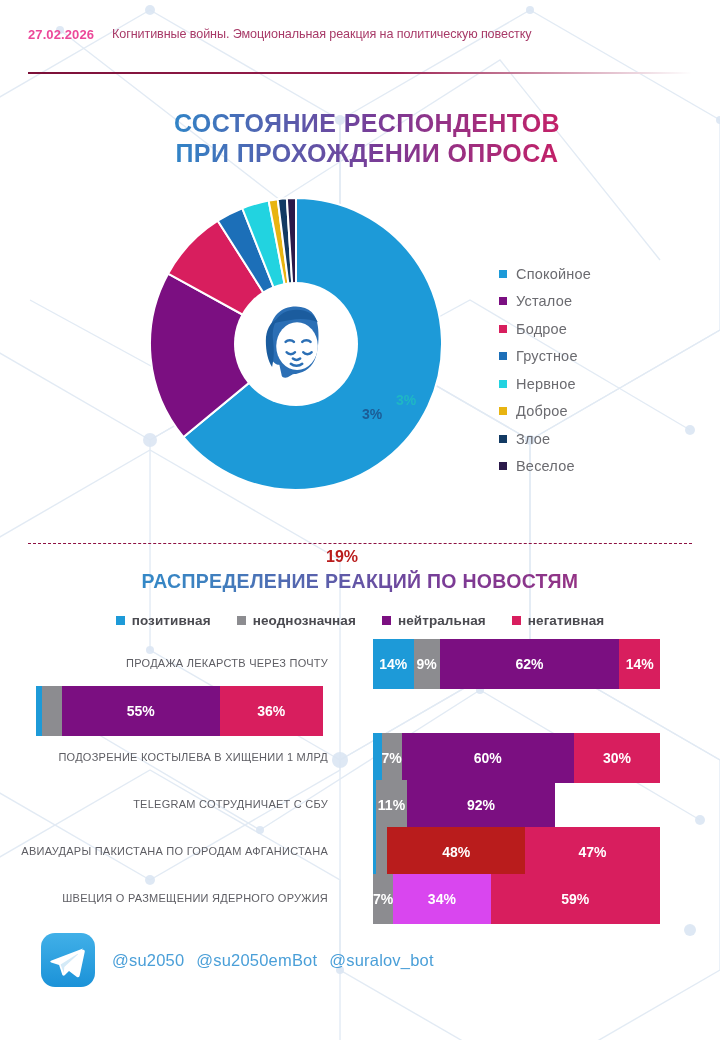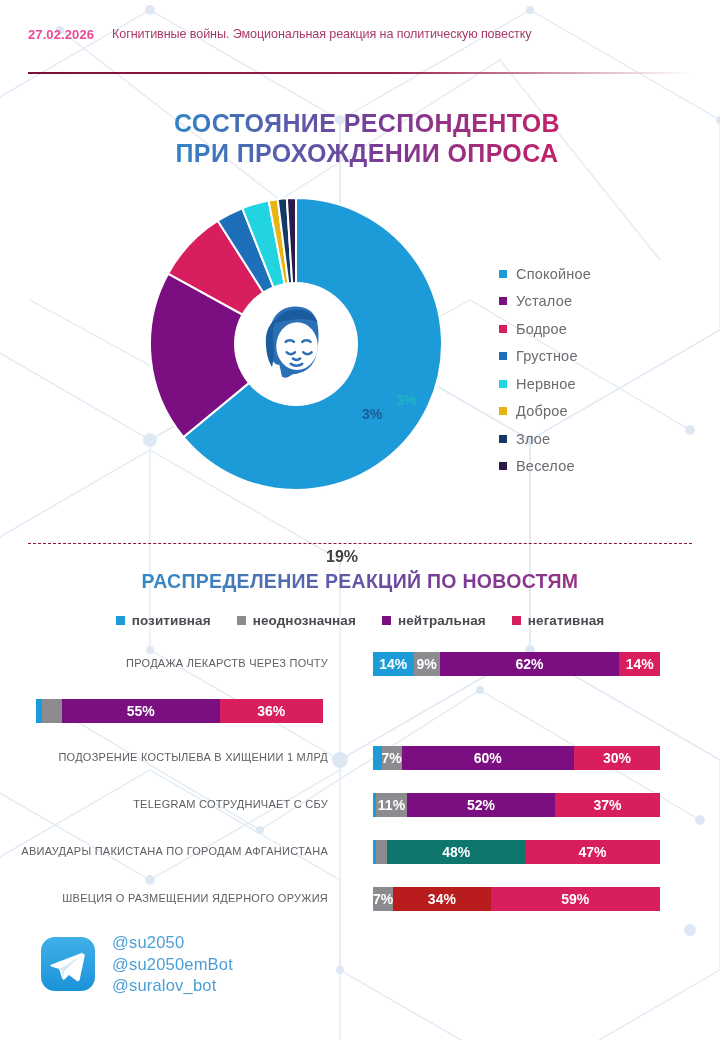--- a/index.html
+++ b/index.html
@@ -51,21 +51,21 @@
     -webkit-background-clip: text; background-clip: text; color: transparent;
     -webkit-text-fill-color: transparent;
   }
 
   
   .donut-wrap { position: absolute; left: 148px; top: 196px; width: 296px; height: 296px; z-index: 3; }
   .donut-hole-img { position: absolute; left: 50%; top: 50%; transform: translate(-50%,-50%); width: 104px; height: 104px; }
 
   .slice-label { position: absolute; font-weight: bold; z-index: 4; white-space: nowrap; }
   .lbl-64 { left: 383px; top: 380px; font-size: 17px; color: #ffffff; }
-  .lbl-19 { left: 178px; top: 352px; font-size: 16px; color: #404040; }
+  .lbl-19 { left: 178px; top: 352px; font-size: 16px; color: #b91c1c; }
   .lbl-8  { left: 208px; top: 276px; font-size: 15px; color: #ffffff; }
   .lbl-3a { left: 214px; top: 210px; font-size: 14px; color: #1c5c96; }
   .lbl-3b { left: 248px; top: 196px; font-size: 14px; color: #1fb7c4; }
 
   
   .legend { position: absolute; left: 499px; top: 260px; z-index: 3; }
   .legend-row { display: flex; align-items: center; gap: 9px; height: 27.5px; }
   .legend-sq { width: 8px; height: 8px; flex: 0 0 8px; }
   .legend-lb { font-size: 14.5px; color: #6b6b70; letter-spacing: .2px; }
 
@@ -94,28 +94,28 @@
   .s2l-sq { width: 9px; height: 9px; flex: 0 0 9px; }
   .s2l-lb { font-size: 13.5px; font-weight: bold; color: #4a4a50; letter-spacing: .1px; }
 
   
   .bars { position: absolute; left: 0; top: 645px; width: 720px; z-index: 3; }
   .bar-row { position: relative; height: 38px; margin-bottom: 9px; display: flex; align-items: center; }
   .bar-label {
     width: 337px; flex: 0 0 337px; text-align: right; padding-right: 9px;
     font-size: 11px; color: #5d5d63; letter-spacing: .25px; line-height: 1.25;
   }
-  .bar-track { flex: 0 0 323px; width: 323px; height: 24px; display: flex; overflow: hidden; padding-left: 36px; }
+  .bar-track { flex: 0 0 323px; width: 323px; height: 50px; display: flex; overflow: hidden; padding-left: 36px; }
   .seg { height: 100%; display: flex; align-items: center; justify-content: center; overflow: hidden; }
   .seg span { font-size: 14px; font-weight: bold; color: #ffffff; white-space: nowrap; }
 
   
   .footer { position: absolute; left: 40px; top: 932px; display: flex; align-items: center; gap: 16px; z-index: 3; }
   .tg-icon { width: 56px; height: 56px; flex: 0 0 56px; }
-  .handles { display: flex; flex-direction: column; gap: 1px; }
+  .handles { display: flex; flex-direction: row; gap: 12px; }
   .handle { font-size: 16.5px; color: #4a9fd8; letter-spacing: .2px; line-height: 1.25; }
 </style>
 </head>
 <body>
 
 <svg class="bg-net" viewBox="0 0 720 1040">
   <g stroke="#dde7f2" stroke-width="1.4" fill="none" opacity="0.85">
     <path d="M-40 120 L150 10 L340 120 L340 330 L150 440 L-40 330 Z"></path>
     <path d="M340 120 L530 10 L720 120 L720 330 L530 440 L340 330 Z"></path>
     <path d="M150 440 L340 330 L530 440 L530 650 L340 760 L150 650 Z"></path>
@@ -310,47 +310,44 @@
       </div>
     </div>
     <div class="bar-row">
       <div class="bar-label">TELEGRAM СОТРУДНИЧАЕТ С СБУ</div>
       <div class="bar-track">
         <div class="seg" style="flex: 0 0 0.990099%; background: rgb(29, 154, 216);"></div>
         <div class="seg" style="flex: 0 0 10.8911%; background: rgb(140, 140, 144);">
           <span>11%</span>
         </div>
         <div class="seg" style="flex: 0 0 51.4851%; background: rgb(123, 15, 129);">
-          <span>52%</span>
-        </div>
-        <div class="seg" style="flex: 0 0 36.6337%; background: rgb(216, 30, 94);">
-          <span>37%</span>
+          <span>92%</span>
         </div>
       </div>
     </div>
     <div class="bar-row">
       <div class="bar-label">АВИАУДАРЫ ПАКИСТАНА ПО ГОРОДАМ АФГАНИСТАНА</div>
       <div class="bar-track">
         <div class="seg" style="flex: 0 0 1%; background: rgb(29, 154, 216);"></div>
         <div class="seg" style="flex: 0 0 4%; background: rgb(140, 140, 144);"></div>
-        <div class="seg" style="flex: 0 0 48%; background: #0f766e;">
+        <div class="seg" style="flex: 0 0 48%; background: #b91c1c;">
           <span>48%</span>
         </div>
         <div class="seg" style="flex: 0 0 47%; background: rgb(216, 30, 94);">
           <span>47%</span>
         </div>
       </div>
     </div>
     <div class="bar-row">
       <div class="bar-label">ШВЕЦИЯ О РАЗМЕЩЕНИИ ЯДЕРНОГО ОРУЖИЯ</div>
       <div class="bar-track">
         <div class="seg" style="flex: 0 0 7%; background: rgb(140, 140, 144);">
           <span>7%</span>
         </div>
-        <div class="seg" style="flex: 0 0 34%; background: #b91c1c;">
+        <div class="seg" style="flex: 0 0 34%; background: #d946ef;">
           <span>34%</span>
         </div>
         <div class="seg" style="flex: 0 0 59%; background: rgb(216, 30, 94);">
           <span>59%</span>
         </div>
       </div>
     </div>
   </div>
 
 <div class="footer">

